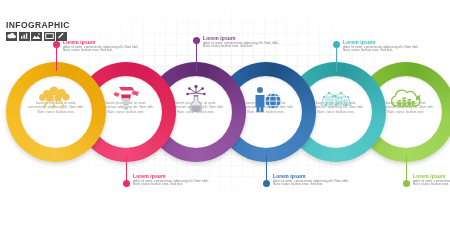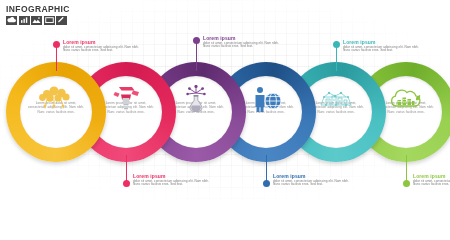--- a/index.html
+++ b/index.html
@@ -17,21 +17,21 @@
     background-image:
       linear-gradient(to right, rgba(0,0,0,.045) 1px, transparent 1px),
       linear-gradient(to bottom, rgba(0,0,0,.045) 1px, transparent 1px);
     background-size:11px 11px;
     -webkit-mask-image:radial-gradient(ellipse 70% 70% at 50% 50%, #000 30%, transparent 78%);
     mask-image:radial-gradient(ellipse 70% 70% at 50% 50%, #000 30%, transparent 78%);
     pointer-events:none;
   }
 
   
-  #header{ position:absolute; left:6px; top:4px; z-index:40; }
+  #header{ position:absolute; left:6px; top:20px; z-index:40; }
   #header-title{
     font-size:8.5px; font-weight:bold; letter-spacing:.4px;
     color:#3b3b3b; line-height:10px;
   }
   #header-icons{ display:flex; gap:1.5px; margin-top:1.5px; }
   .hdr-icon{
     width:11px; height:9px; background:#4a4a4a;
     display:flex; align-items:center; justify-content:center;
     color:#fff;
   }

